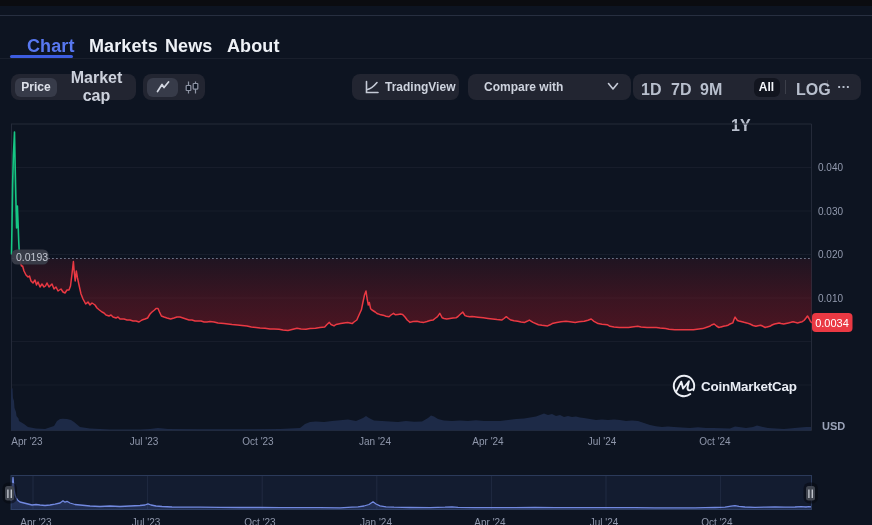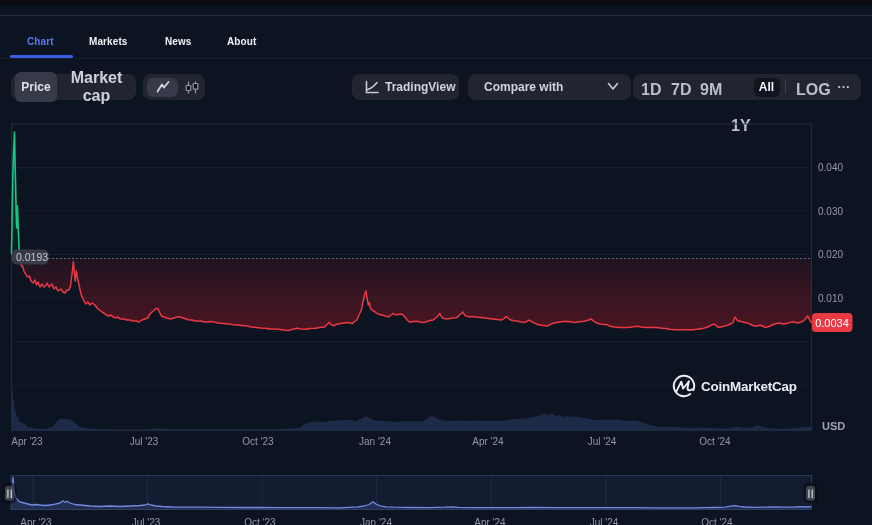--- a/index.html
+++ b/index.html
@@ -1,20 +1,20 @@
 <!DOCTYPE html>
 <html><head>
 <meta charset="utf-8">
 <style>
   html,body{margin:0;padding:0;background:#0d1421;}
   #page{position:relative;width:872px;height:525px;background:#0d1421;overflow:hidden;will-change:transform;
         font-family:"Liberation Sans",sans-serif;}
   .abs{position:absolute;}
   .topstrip{left:0;top:0;width:872px;height:6px;background:#0b0c10;}
-  .tab{top:36px;font-size:10px;font-weight:600;color:#eef1f6;letter-spacing:.1px;}
+  .tab{top:36px;font-size:18px;font-weight:600;color:#eef1f6;letter-spacing:.1px;}
   .tab.active{color:#5878f0;}
   .tabline{left:10px;top:55px;width:63px;height:3px;background:#3d5de0;border-radius:2px;}
   .sep{left:0;top:58px;width:872px;height:1px;background:rgba(255,255,255,0.05);}
   .btn{top:74px;height:26px;background:#222531;border-radius:8px;display:flex;align-items:center;}
   .seg{background:#373b49;border-radius:6px;display:flex;align-items:center;justify-content:center;}
   .btxt{font-size:12px;font-weight:600;color:#dde1ea;}
   .btxt2{font-size:16px;font-weight:600;color:#b8bfcd;}
 </style>
 </head>
 <body>
@@ -23,21 +23,21 @@
   <div class="abs" style="left:0;top:15px;width:872px;height:1px;background:#272f40;"></div>
 
   <div class="abs tab active" style="left:27px;">Chart</div>
   <div class="abs tab" style="left:89px;">Markets</div>
   <div class="abs tab" style="left:165px;">News</div>
   <div class="abs tab" style="left:227px;">About</div>
   <div class="abs tabline"></div>
   <div class="abs sep"></div>
 
   <div class="abs btn" style="left:11px;width:125px;padding:0;">
-    <div class="seg" style="margin-left:4px;width:42px;height:30px;">
+    <div class="seg" style="margin-left:4px;width:42px;height:19px;">
         <span class="btxt">Price</span>
       </div>
     <div style="flex:1;text-align:center;"><span class="btxt2" style="color:#ccd1dc;">Market cap</span></div>
   </div>
 
   <div class="abs btn" style="left:143px;width:62px;">
     <div class="seg" style="margin-left:4px;width:31px;height:19px;">
       <svg width="14" height="12" viewBox="0 0 14 12">
         <polyline points="1.5,10.5 6,3.5 8,6.5 12.5,1" fill="none" stroke="#d4d8e2" stroke-width="1.7" stroke-linecap="round" stroke-linejoin="round"></polyline>
       </svg>

